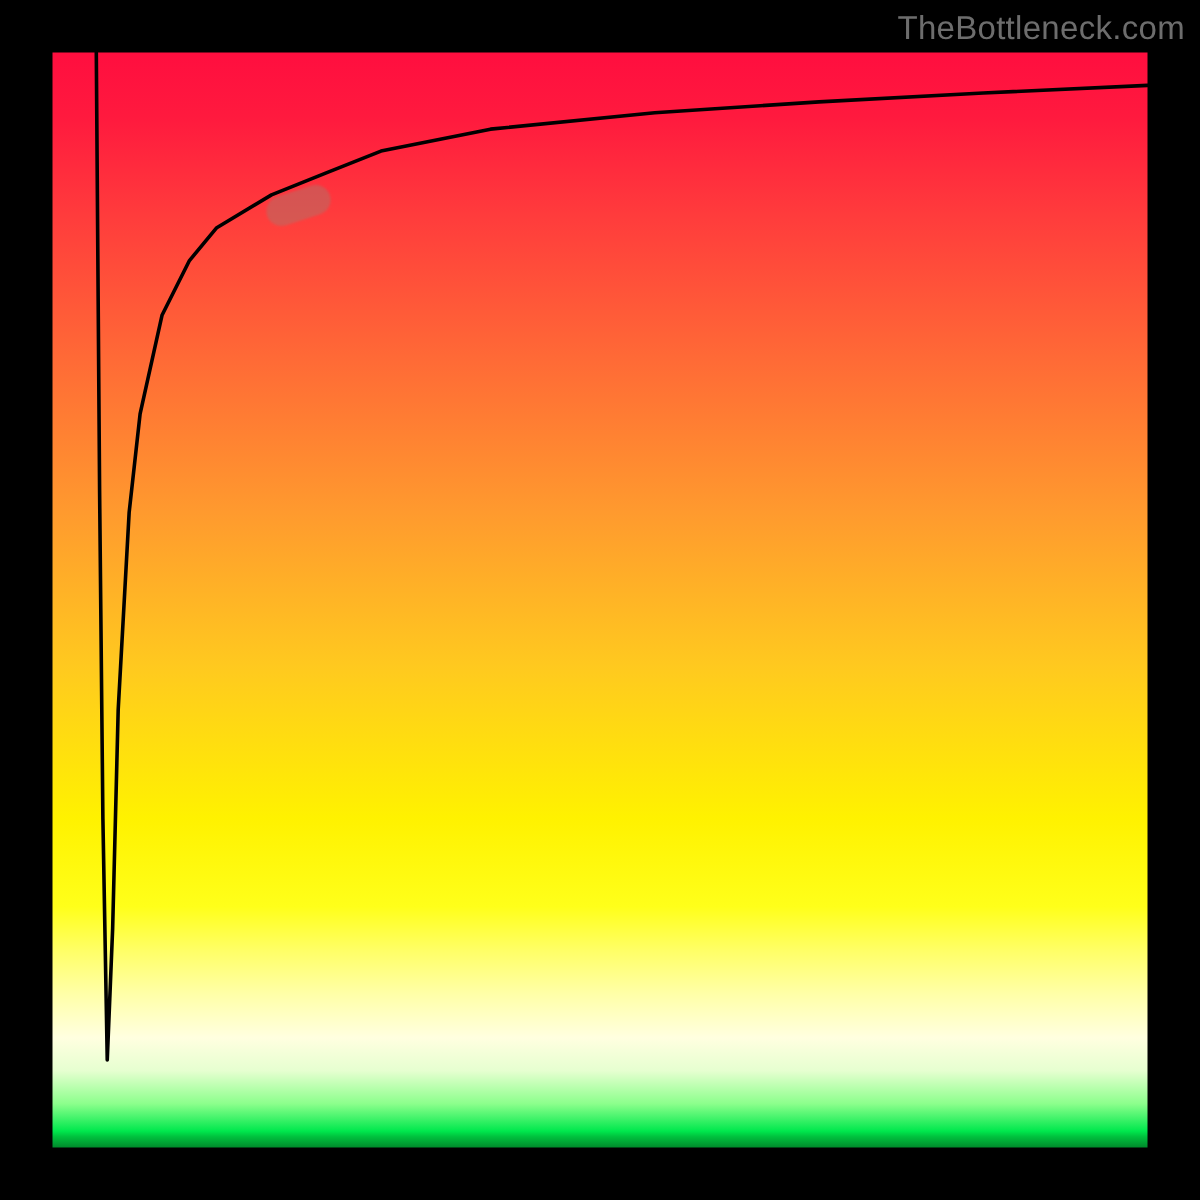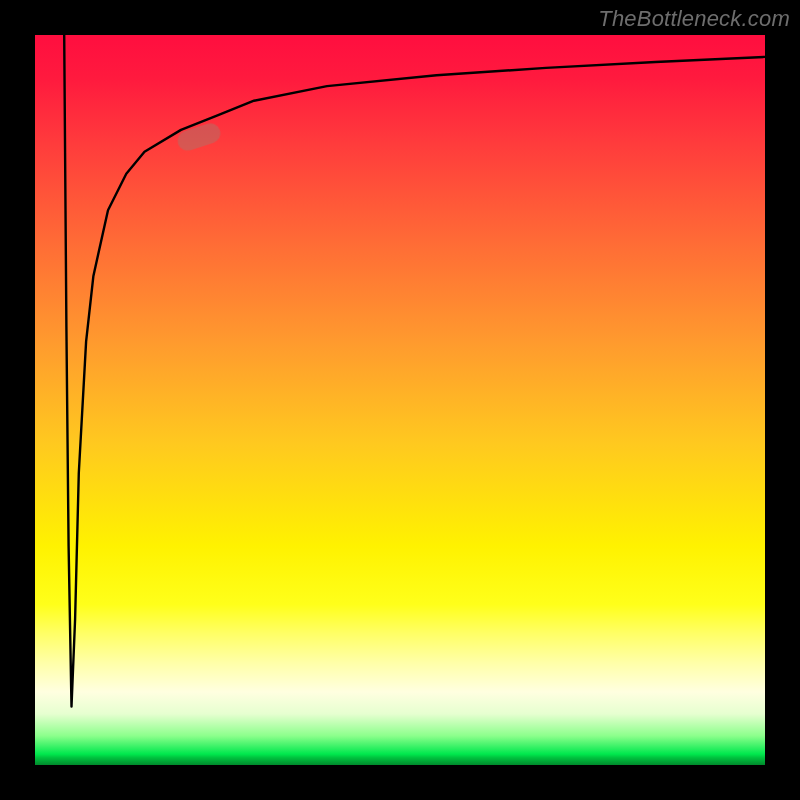--- a/index.html
+++ b/index.html
@@ -62,21 +62,20 @@
   }
   .watermark {
     position: absolute;
     top: 6px;
     right: 10px;
     color: #6d6d6d;
     font-size: 22px;
     letter-spacing: 0.2px;
     font-weight: 400;
     white-space: nowrap;
-    font-style: italic;
   }
 </style>
 </head>
 <body>
 
 <div class="frame">
 
   <div class="plot-area">
     <svg class="curve-svg" viewBox="0 0 730 730" preserveAspectRatio="none">
       <path id="curve-path" d="M29.2 0.0 L31.4 292.0 L33.6 511.0 L36.5 671.6 L40.1 584.0 L43.8 438.0 L51.1 306.6 L58.4 240.9 L73.0 175.2 L91.3 138.7 L109.5 116.8 L146.0 94.9 L182.5 80.3 L219.0 65.7 L292.0 51.1 L401.5 40.2 L511.0 32.9 L620.5 27.0 L730.0 21.9" fill="none" stroke="#000" stroke-width="2.4" stroke-linejoin="round" stroke-linecap="round"></path>

